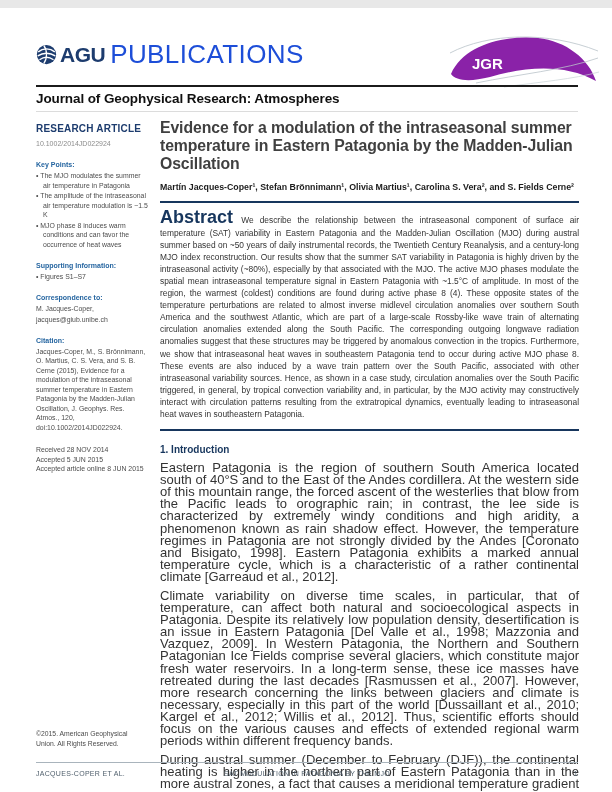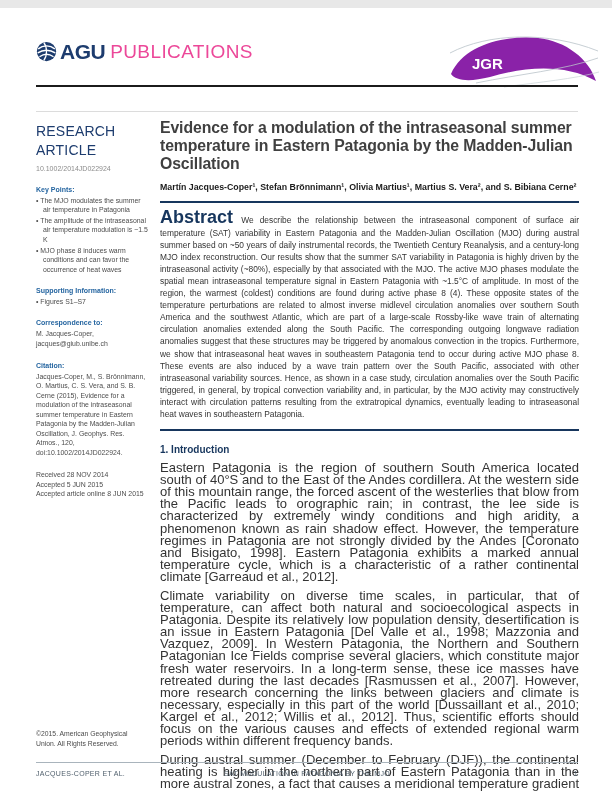--- a/index.html
+++ b/index.html
@@ -4,29 +4,29 @@
 <style>
   * { margin:0; padding:0; box-sizing:border-box; }
   html,body { background:#e8e8e8; }
   body { font-family:"Liberation Sans", sans-serif; }
   .page { position:relative; width:612px; height:792px; background:#ffffff; margin:8px auto; overflow:hidden; }
 
   
   .agu-logo { position:absolute; top:33px; left:36px; display:flex; align-items:center; }
   .agu-globe { width:21px; height:21px; margin-right:3px; }
   .agu-word { font-size:21px; font-weight:bold; color:#1d3c6e; letter-spacing:-0.5px; line-height:1; }
-  .pub-word { font-size:19px; color:#ec4899; margin-left:5px; letter-spacing:0.4px; line-height:1; }
+  .pub-word { font-size:26px; color:#1d4ed8; margin-left:5px; letter-spacing:0.4px; line-height:1; }
   .jgr-badge { position:absolute; top:24px; right:12px; width:152px; height:56px; }
   .header-rule { position:absolute; top:77px; left:36px; right:34px; border-top:2px solid #1b1b1b; }
   .journal-name { position:absolute; top:83px; left:36px; font-size:13.5px; font-weight:bold; color:#101010; letter-spacing:-0.1px; }
   .header-rule-light { position:absolute; top:103px; left:36px; right:34px; border-top:1px solid #dcdcdc; }
 
   
   .sidebar { position:absolute; top:114px; left:36px; width:113px; font-size:6.9px; line-height:1.38; color:#4c4c4c; }
-  .research-article { font-size:14px; font-weight:normal; color:#1d3c6e; letter-spacing:0.2px; }
+  .research-article { font-size:10px; font-weight:bold; color:#1d3c6e; letter-spacing:0.2px; }
   .doi { font-size:7px; color:#8c8c8c; margin-top:3px; }
   .side-h { font-size:7px; font-weight:bold; color:#2565a0; margin-top:12px; margin-bottom:1px; }
   .side-bullet { padding-left:7px; text-indent:-7px; margin-top:1px; }
   .side-block { margin-top:1px; }
   .dates { margin-top:13px; }
   .copyright { position:absolute; top:721px; left:36px; width:113px; font-size:6.8px; line-height:1.4; color:#4c4c4c; }
 
   
   .main { position:absolute; top:111px; left:160px; width:419px; }
   .title { font-size:15.8px; font-weight:bold; color:#404040; line-height:1.15; letter-spacing:-0.1px; }
@@ -64,20 +64,21 @@
 
   <svg class="jgr-badge" viewBox="0 0 152 56">
     <path d="M2,21 C40,1 100,-1 150,19" stroke="#b9c3c9" stroke-width="0.8" fill="none"></path>
     <path d="M3,42 C16,12 58,3 90,6 C118,9 141,27 148,49 C116,31 76,35 42,45 C22,50 8,49 3,42 Z" fill="#8a22a8"></path>
     <path d="M28,51 C72,42 116,38 150,26" stroke="#b9c3c9" stroke-width="0.8" fill="none"></path>
     <path d="M56,55 C92,50 126,47 151,40" stroke="#c9d2d6" stroke-width="0.7" fill="none"></path>
     <text x="24" y="37" font-size="15" font-weight="bold" fill="#ffffff">JGR</text>
   </svg>
 
   <div class="header-rule"></div>
+  <div class="journal-name">Journal of Geophysical Research: Atmospheres</div>
   <div class="header-rule-light"></div>
 
   <div class="sidebar">
     <div class="research-article">RESEARCH ARTICLE</div>
     <div class="doi">10.1002/2014JD022924</div>
 
     <div class="side-h">Key Points:</div>
     <div class="side-bullet">• <span>The MJO modulates the summer air temperature in Patagonia</span></div>
     <div class="side-bullet">• <span>The amplitude of the intraseasonal air temperature modulation is ~1.5 K</span></div>
     <div class="side-bullet">• <span>MJO phase 8 induces warm conditions and can favor the occurrence of heat waves</span></div>
@@ -96,21 +97,21 @@
       <div>Received 28 NOV 2014</div>
       <div>Accepted 5 JUN 2015</div>
       <div>Accepted article online  8 JUN 2015</div>
     </div>
   </div>
 
   <div class="copyright">©2015. American Geophysical Union. All Rights Reserved.</div>
 
   <div class="main">
     <div class="title">Evidence for a modulation of the intraseasonal summer temperature in Eastern Patagonia by the Madden-Julian Oscillation</div>
-    <div class="authors">Martín Jacques-Coper¹, Stefan Brönnimann¹, Olivia Martius¹, Martius S. Vera², and S. Bibiana Cerne²</div>
+    <div class="authors">Martín Jacques-Coper¹, Stefan Brönnimann¹, Olivia Martius¹, Carolina S. Vera², and S. Fields Cerne²</div>
 
     <div class="navy-rule"></div>
 
     <p class="abstract"><span class="abstract-label">Abstract</span> <span>We describe the relationship between the intraseasonal component of surface air temperature (SAT) variability in Eastern Patagonia and the Madden-Julian Oscillation (MJO) during austral summer based on ~50 years of daily instrumental records, the Twentieth Century Reanalysis, and a century-long MJO index reconstruction. Our results show that the summer SAT variability in Patagonia is highly driven by the intraseasonal activity (~80%), especially by that associated with the MJO. The active MJO phases modulate the spatial mean intraseasonal temperature signal in Eastern Patagonia with ~1.5°C of amplitude. In most of the region, the warmest (coldest) conditions are found during active phase 8 (4). These opposite states of the temperature perturbations are related to almost inverse midlevel circulation anomalies over southern South America and the southwest Atlantic, which are part of a large-scale Rossby-like wave train of alternating circulation anomalies extended along the South Pacific. The corresponding outgoing longwave radiation anomalies suggest that these structures may be triggered by anomalous convection in the tropics. Furthermore, we show that intraseasonal heat waves in southeastern Patagonia tend to occur during active MJO phase 8. These events are also induced by a wave train pattern over the South Pacific, associated with other intraseasonal variability sources. Hence, as shown in a case study, circulation anomalies over the South Pacific triggered, in general, by tropical convection variability and, in particular, by the MJO activity may constructively interact with circulation patterns resulting from the extratropical dynamics, eventually leading to intraseasonal heat waves in southeastern Patagonia.</span></p>
 
     <div class="navy-rule"></div>
 
     <div class="section-h">1. Introduction</div>
     <p class="para">Eastern Patagonia is the region of southern South America located south of 40°S and to the East of the Andes cordillera. At the western side of this mountain range, the forced ascent of the westerlies that blow from the Pacific leads to orographic rain; in contrast, the lee side is characterized by extremely windy conditions and high aridity, a phenomenon known as rain shadow effect. However, the temperature regimes in Patagonia are not strongly divided by the Andes [Coronato and Bisigato, 1998]. Eastern Patagonia exhibits a marked annual temperature cycle, which is a characteristic of a rather continental climate [Garreaud et al., 2012].</p>
     <p class="para">Climate variability on diverse time scales, in particular, that of temperature, can affect both natural and socioecological aspects in Patagonia. Despite its relatively low population density, desertification is an issue in Eastern Patagonia [Del Valle et al., 1998; Mazzonia and Vazquez, 2009]. In Western Patagonia, the Northern and Southern Patagonian Ice Fields comprise several glaciers, which constitute major fresh water reservoirs. In a long-term sense, these ice masses have retreated during the last decades [Rasmussen et al., 2007]. However, more research concerning the links between glaciers and climate is necessary, especially in this part of the world [Dussaillant et al., 2010; Kargel et al., 2012; Willis et al., 2012]. Thus, scientific efforts should focus on the various causes and effects of extended regional warm periods within different frequency bands.</p>

